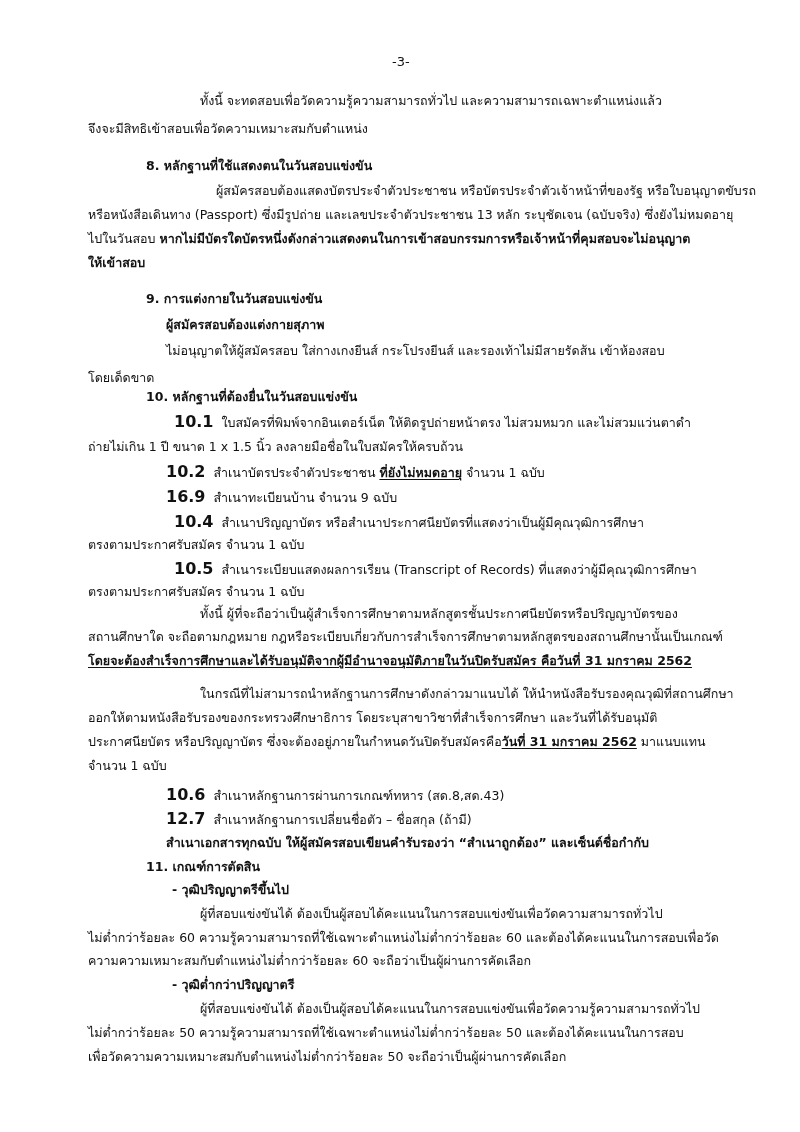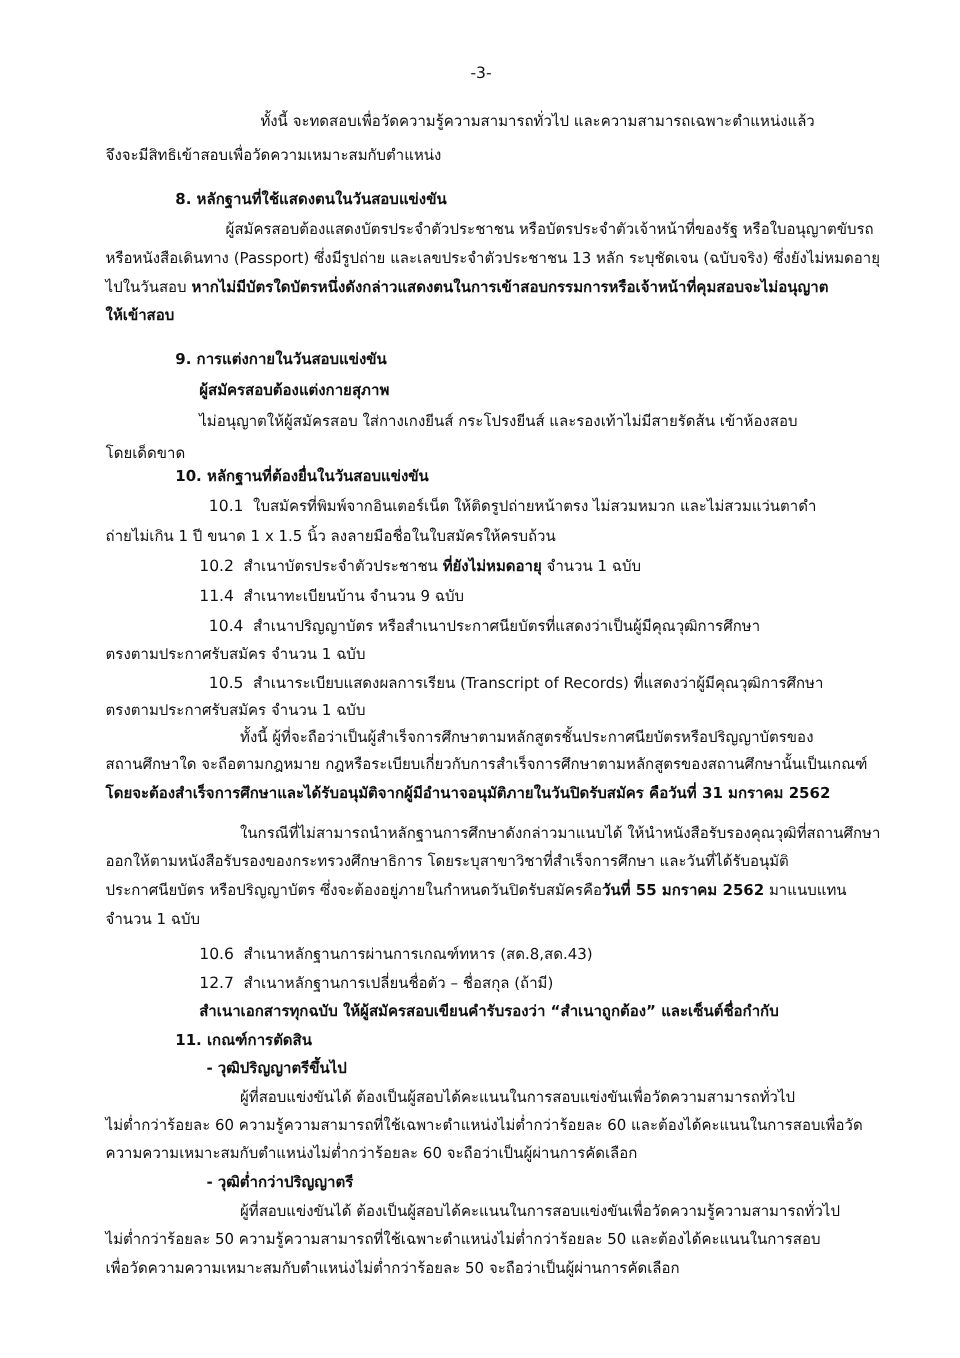--- a/index.html
+++ b/index.html
@@ -1,64 +1,64 @@
 <!DOCTYPE html>
 <html><head>
   <meta charset="utf-8">
   <style>
     html, body { margin: 0; padding: 0; background: #ffffff; }
     body { width: 800px; height: 1132px; position: relative; overflow: hidden;
       font-family: "DejaVu Sans", "Liberation Sans", sans-serif; color: #111; }
     .ln { position: absolute; white-space: nowrap; font-size: 12.5px; line-height: 18px; }
     .b { font-weight: bold; text-align: center; }
-    .u { text-underline-offset: 2px; }
-    .num { font-weight: normal; font-size: 13px; }
+    .u { text-decoration: underline; text-underline-offset: 2px; }
+    .num { font-weight: bold; font-size: 16px; }
     .pg { position: absolute; left: 392px; top: 54px; font-size: 13px; }
   </style>
 </head>
 <body>
 
 <div class="pg">-3-</div>
 
-<div class="ln" style="left:217px;top:92px">ทั้งนี้ จะทดสอบเพื่อวัดความรู้ความสามารถทั่วไป และความสามารถเฉพาะตำแหน่งแล้ว</div>
+<div class="ln" style="left:200px;top:92px">ทั้งนี้ จะทดสอบเพื่อวัดความรู้ความสามารถทั่วไป และความสามารถเฉพาะตำแหน่งแล้ว</div>
 <div class="ln" style="left:88px;top:120px">จึงจะมีสิทธิเข้าสอบเพื่อวัดความเหมาะสมกับตำแหน่ง</div>
 
 <div class="ln b" style="left:146px;top:157px">8. หลักฐานที่ใช้แสดงตนในวันสอบแข่งขัน</div>
-<div class="ln" style="left:188px;top:182px">ผู้สมัครสอบต้องแสดงบัตรประจำตัวประชาชน หรือบัตรประจำตัวเจ้าหน้าที่ของรัฐ หรือใบอนุญาตขับรถ</div>
+<div class="ln" style="left:216px;top:182px">ผู้สมัครสอบต้องแสดงบัตรประจำตัวประชาชน หรือบัตรประจำตัวเจ้าหน้าที่ของรัฐ หรือใบอนุญาตขับรถ</div>
 <div class="ln" style="left:88px;top:206px">หรือหนังสือเดินทาง (Passport) ซึ่งมีรูปถ่าย และเลขประจำตัวประชาชน 13 หลัก ระบุชัดเจน (ฉบับจริง) ซึ่งยังไม่หมดอายุ</div>
 <div class="ln" style="left:88px;top:230px"><span>ไปในวันสอบ </span><span class="b">หากไม่มีบัตรใดบัตรหนึ่งดังกล่าวแสดงตนในการเข้าสอบกรรมการหรือเจ้าหน้าที่คุมสอบจะไม่อนุญาต</span></div>
 <div class="ln b" style="left:88px;top:254px">ให้เข้าสอบ</div>
 
 <div class="ln b" style="left:146px;top:290px">9. การแต่งกายในวันสอบแข่งขัน</div>
 <div class="ln b" style="left:166px;top:316px">ผู้สมัครสอบต้องแต่งกายสุภาพ</div>
 <div class="ln" style="left:166px;top:342px">ไม่อนุญาตให้ผู้สมัครสอบ ใส่กางเกงยีนส์ กระโปรงยีนส์ และรองเท้าไม่มีสายรัดส้น เข้าห้องสอบ</div>
 <div class="ln" style="left:88px;top:369px">โดยเด็ดขาด</div>
 
 <div class="ln b" style="left:146px;top:388px">10. หลักฐานที่ต้องยื่นในวันสอบแข่งขัน</div>
 
 <div class="ln" style="left:174px;top:413px"><span class="num">10.1</span>&nbsp;&nbsp;<span>ใบสมัครที่พิมพ์จากอินเตอร์เน็ต ให้ติดรูปถ่ายหน้าตรง ไม่สวมหมวก และไม่สวมแว่นตาดำ</span></div>
 <div class="ln" style="left:88px;top:438px">ถ่ายไม่เกิน 1 ปี ขนาด 1 x 1.5 นิ้ว ลงลายมือชื่อในใบสมัครให้ครบถ้วน</div>
 
 <div class="ln" style="left:166px;top:463px"><span class="num">10.2</span>&nbsp;&nbsp;<span>สำเนาบัตรประจำตัวประชาชน </span><span class="b u">ที่ยังไม่หมดอายุ</span><span> จำนวน 1 ฉบับ</span></div>
 
-<div class="ln" style="left:166px;top:488px"><span class="num">11.4</span>&nbsp;&nbsp;<span>สำเนาทะเบียนบ้าน จำนวน 9 ฉบับ</span></div>
+<div class="ln" style="left:166px;top:488px"><span class="num">16.9</span>&nbsp;&nbsp;<span>สำเนาทะเบียนบ้าน จำนวน 9 ฉบับ</span></div>
 
 <div class="ln" style="left:174px;top:513px"><span class="num">10.4</span>&nbsp;&nbsp;<span>สำเนาปริญญาบัตร หรือสำเนาประกาศนียบัตรที่แสดงว่าเป็นผู้มีคุณวุฒิการศึกษา</span></div>
 <div class="ln" style="left:88px;top:536px">ตรงตามประกาศรับสมัคร จำนวน 1 ฉบับ</div>
 
 <div class="ln" style="left:174px;top:560px"><span class="num">10.5</span>&nbsp;&nbsp;<span>สำเนาระเบียบแสดงผลการเรียน (Transcript of Records) ที่แสดงว่าผู้มีคุณวุฒิการศึกษา</span></div>
 <div class="ln" style="left:88px;top:583px">ตรงตามประกาศรับสมัคร จำนวน 1 ฉบับ</div>
 
 <div class="ln" style="left:200px;top:605px">ทั้งนี้  ผู้ที่จะถือว่าเป็นผู้สำเร็จการศึกษาตามหลักสูตรชั้นประกาศนียบัตรหรือปริญญาบัตรของ</div>
 <div class="ln" style="left:88px;top:628px">สถานศึกษาใด จะถือตามกฎหมาย กฎหรือระเบียบเกี่ยวกับการสำเร็จการศึกษาตามหลักสูตรของสถานศึกษานั้นเป็นเกณฑ์</div>
 <div class="ln b u" style="left:88px;top:652px">โดยจะต้องสำเร็จการศึกษาและได้รับอนุมัติจากผู้มีอำนาจอนุมัติภายในวันปิดรับสมัคร คือวันที่ 31 มกราคม 2562</div>
 
 <div class="ln" style="left:200px;top:685px">ในกรณีที่ไม่สามารถนำหลักฐานการศึกษาดังกล่าวมาแนบได้ ให้นำหนังสือรับรองคุณวุฒิที่สถานศึกษา</div>
 <div class="ln" style="left:88px;top:709px">ออกให้ตามหนังสือรับรองของกระทรวงศึกษาธิการ โดยระบุสาขาวิชาที่สำเร็จการศึกษา และวันที่ได้รับอนุมัติ</div>
-<div class="ln" style="left:88px;top:733px"><span>ประกาศนียบัตร หรือปริญญาบัตร ซึ่งจะต้องอยู่ภายในกำหนดวันปิดรับสมัครคือ</span><span class="b u">วันที่ 55 มกราคม 2562</span><span> มาแนบแทน</span></div>
+<div class="ln" style="left:88px;top:733px"><span>ประกาศนียบัตร หรือปริญญาบัตร ซึ่งจะต้องอยู่ภายในกำหนดวันปิดรับสมัครคือ</span><span class="b u">วันที่ 31 มกราคม 2562</span><span> มาแนบแทน</span></div>
 <div class="ln" style="left:88px;top:757px">จำนวน 1 ฉบับ</div>
 
 <div class="ln" style="left:166px;top:786px"><span class="num">10.6</span>&nbsp;&nbsp;<span>สำเนาหลักฐานการผ่านการเกณฑ์ทหาร (สด.8,สด.43)</span></div>
 <div class="ln" style="left:166px;top:810px"><span class="num">12.7</span>&nbsp;&nbsp;<span>สำเนาหลักฐานการเปลี่ยนชื่อตัว – ชื่อสกุล (ถ้ามี)</span></div>
 <div class="ln b" style="left:166px;top:834px">สำเนาเอกสารทุกฉบับ ให้ผู้สมัครสอบเขียนคำรับรองว่า “สำเนาถูกต้อง” และเซ็นต์ชื่อกำกับ</div>
 
 <div class="ln b" style="left:146px;top:858px">11. เกณฑ์การตัดสิน</div>
 
 <div class="ln b" style="left:172px;top:881px">-   วุฒิปริญญาตรีขึ้นไป</div>
 <div class="ln" style="left:200px;top:905px">ผู้ที่สอบแข่งขันได้ ต้องเป็นผู้สอบได้คะแนนในการสอบแข่งขันเพื่อวัดความสามารถทั่วไป</div>

